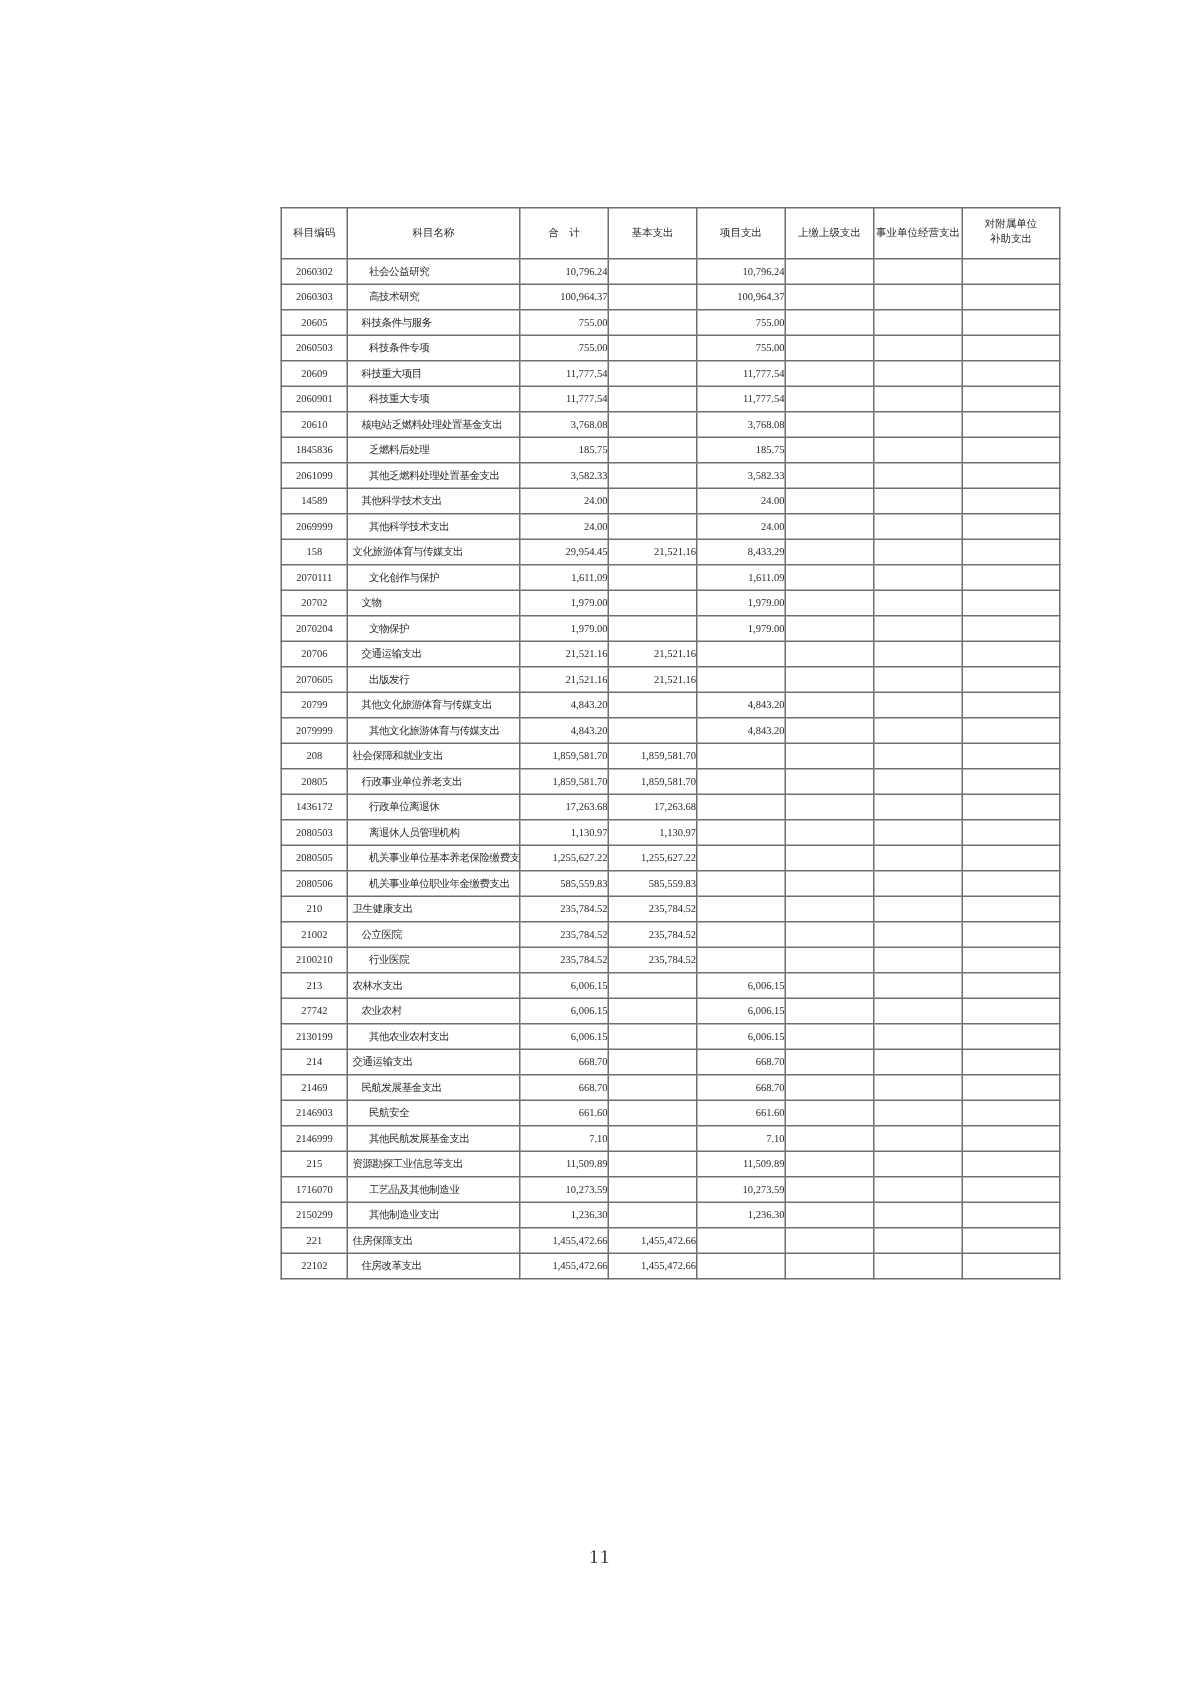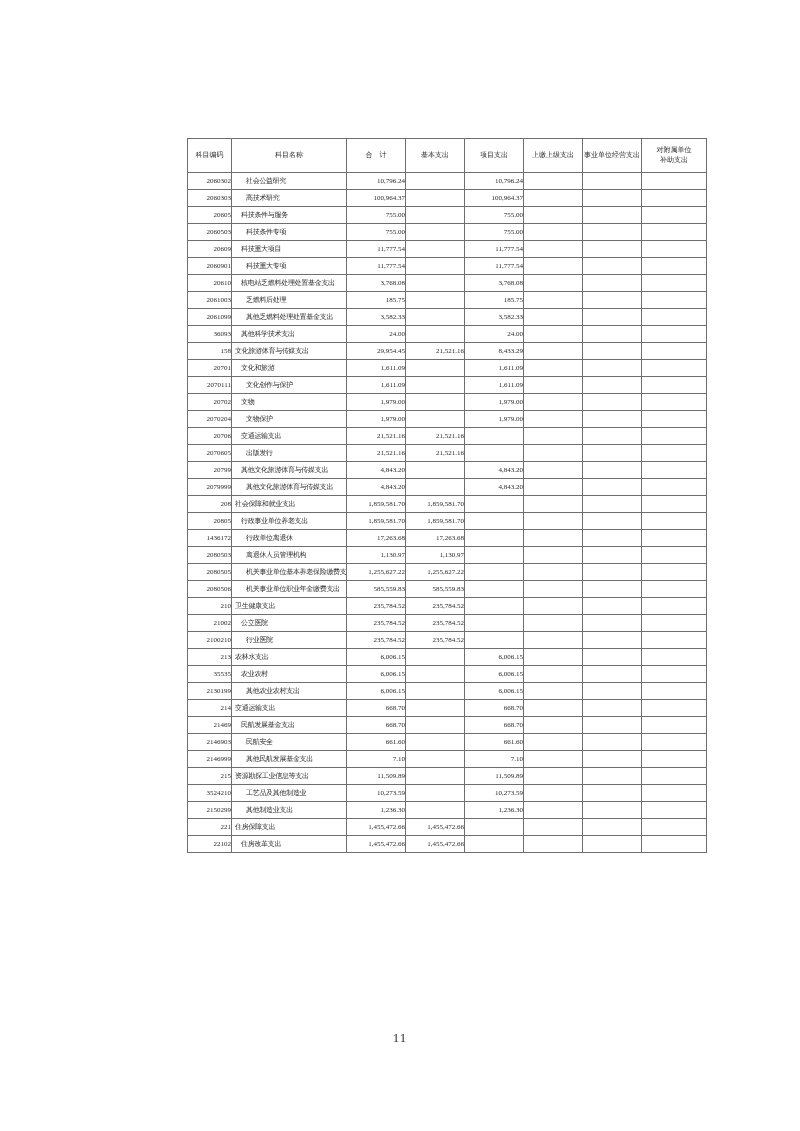--- a/index.html
+++ b/index.html
@@ -41,21 +41,21 @@
     color: #2b2b2b;
     line-height: 1.35;
   }
   .th-line { display: block; font-family: Liberation Mono, monospace; }
   table.budget tbody td {
     height: 16px;
     font-size: 7px;
     color: #2b2b2b;
   }
   td.code {
-    text-align: right;
+    text-align: center;
     padding-left: 2px;
     font-size: 6.8px;
   }
   td.name {
     text-align: left;
     font-size: 6.8px;
     letter-spacing: -0.3px;
   }
   td.name.lvl0 { padding-left: 3px; }
   td.name.lvl1 { padding-left: 9px; }
@@ -171,70 +171,70 @@
           <td class="code">20610</td>
           <td class="name lvl1">核电站乏燃料处理处置基金支出</td>
           <td class="num">3,768.08</td>
           <td class="num"></td>
           <td class="num">3,768.08</td>
           <td class="num"></td>
           <td class="num"></td>
           <td class="num"></td>
         </tr>
         <tr>
-          <td class="code">2061003</td>
+          <td class="code">1845836</td>
           <td class="name lvl2">乏燃料后处理</td>
           <td class="num">185.75</td>
           <td class="num"></td>
           <td class="num">185.75</td>
           <td class="num"></td>
           <td class="num"></td>
           <td class="num"></td>
         </tr>
         <tr>
           <td class="code">2061099</td>
           <td class="name lvl2">其他乏燃料处理处置基金支出</td>
           <td class="num">3,582.33</td>
           <td class="num"></td>
           <td class="num">3,582.33</td>
           <td class="num"></td>
           <td class="num"></td>
           <td class="num"></td>
         </tr>
         <tr>
-          <td class="code">36093</td>
+          <td class="code">14589</td>
           <td class="name lvl1">其他科学技术支出</td>
+          <td class="num">24.00</td>
+          <td class="num"></td>
+          <td class="num">24.00</td>
+          <td class="num"></td>
+          <td class="num"></td>
+          <td class="num"></td>
+        </tr>
+        <tr>
+          <td class="code">2069999</td>
+          <td class="name lvl2">其他科学技术支出</td>
           <td class="num">24.00</td>
           <td class="num"></td>
           <td class="num">24.00</td>
           <td class="num"></td>
           <td class="num"></td>
           <td class="num"></td>
         </tr>
         <tr>
           <td class="code">158</td>
           <td class="name lvl0">文化旅游体育与传媒支出</td>
           <td class="num">29,954.45</td>
           <td class="num">21,521.16</td>
           <td class="num">8,433.29</td>
           <td class="num"></td>
           <td class="num"></td>
           <td class="num"></td>
         </tr>
         <tr>
-          <td class="code">20701</td>
-          <td class="name lvl1">文化和旅游</td>
-          <td class="num">1,611.09</td>
-          <td class="num"></td>
-          <td class="num">1,611.09</td>
-          <td class="num"></td>
-          <td class="num"></td>
-          <td class="num"></td>
-        </tr>
-        <tr>
           <td class="code">2070111</td>
           <td class="name lvl2">文化创作与保护</td>
           <td class="num">1,611.09</td>
           <td class="num"></td>
           <td class="num">1,611.09</td>
           <td class="num"></td>
           <td class="num"></td>
           <td class="num"></td>
         </tr>
         <tr>
@@ -391,21 +391,21 @@
           <td class="code">213</td>
           <td class="name lvl0">农林水支出</td>
           <td class="num">6,006.15</td>
           <td class="num"></td>
           <td class="num">6,006.15</td>
           <td class="num"></td>
           <td class="num"></td>
           <td class="num"></td>
         </tr>
         <tr>
-          <td class="code">35535</td>
+          <td class="code">27742</td>
           <td class="name lvl1">农业农村</td>
           <td class="num">6,006.15</td>
           <td class="num"></td>
           <td class="num">6,006.15</td>
           <td class="num"></td>
           <td class="num"></td>
           <td class="num"></td>
         </tr>
         <tr>
           <td class="code">2130199</td>
@@ -461,21 +461,21 @@
           <td class="code">215</td>
           <td class="name lvl0">资源勘探工业信息等支出</td>
           <td class="num">11,509.89</td>
           <td class="num"></td>
           <td class="num">11,509.89</td>
           <td class="num"></td>
           <td class="num"></td>
           <td class="num"></td>
         </tr>
         <tr>
-          <td class="code">3524210</td>
+          <td class="code">1716070</td>
           <td class="name lvl2">工艺品及其他制造业</td>
           <td class="num">10,273.59</td>
           <td class="num"></td>
           <td class="num">10,273.59</td>
           <td class="num"></td>
           <td class="num"></td>
           <td class="num"></td>
         </tr>
         <tr>
           <td class="code">2150299</td>

